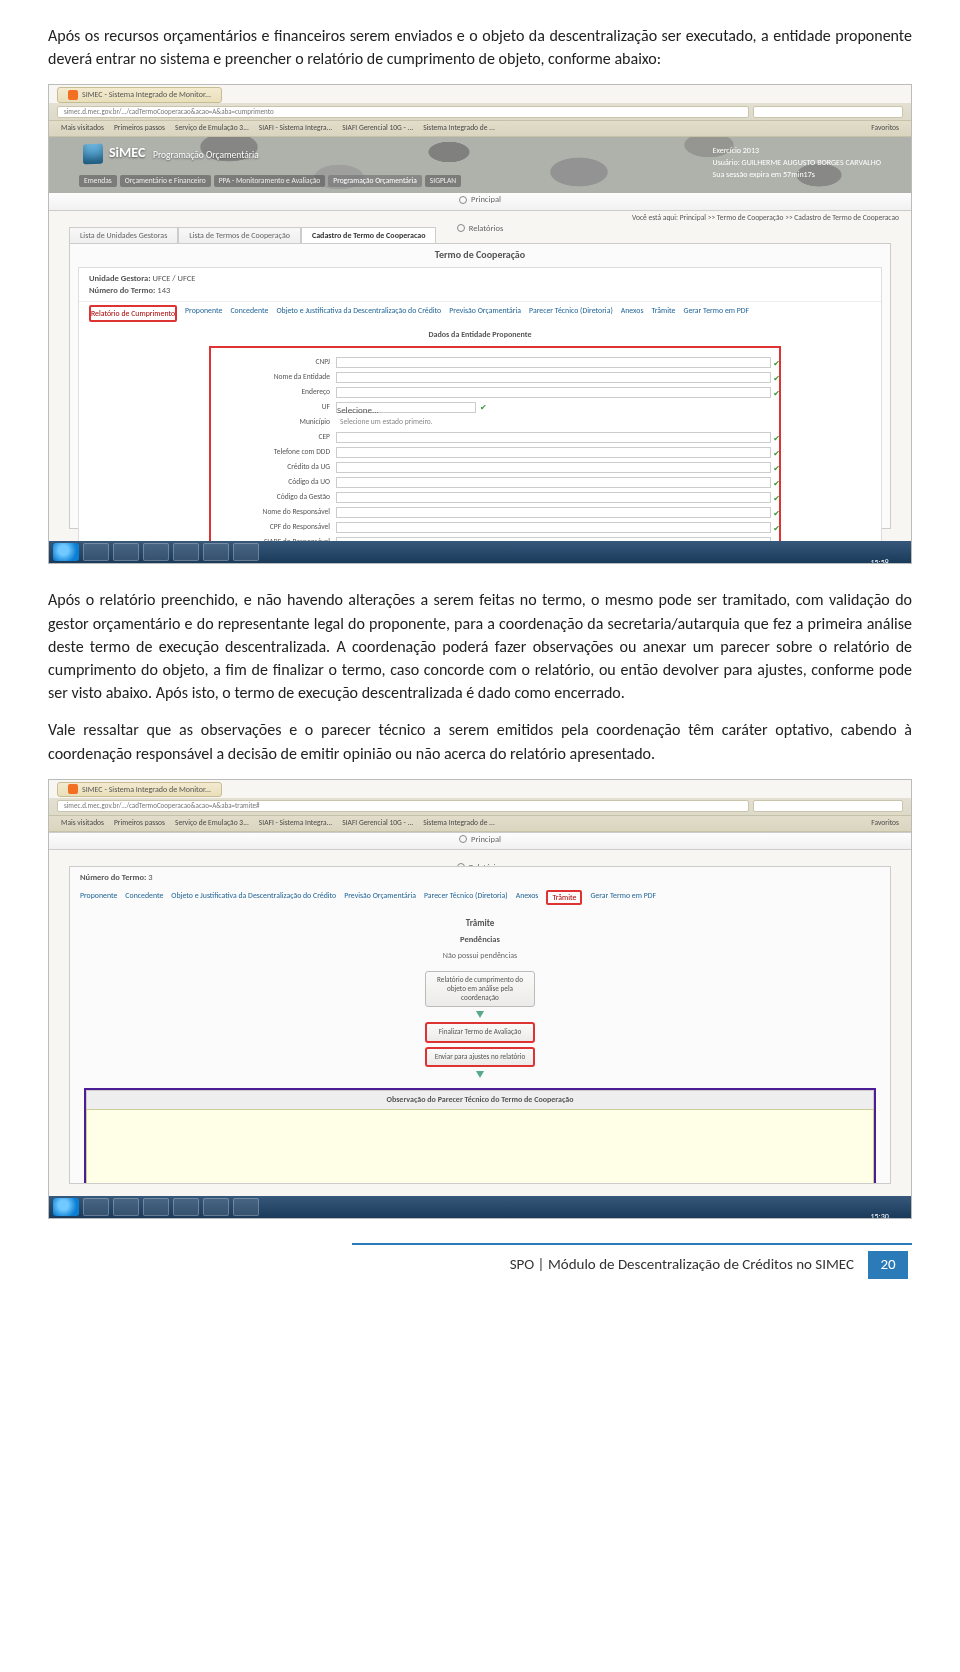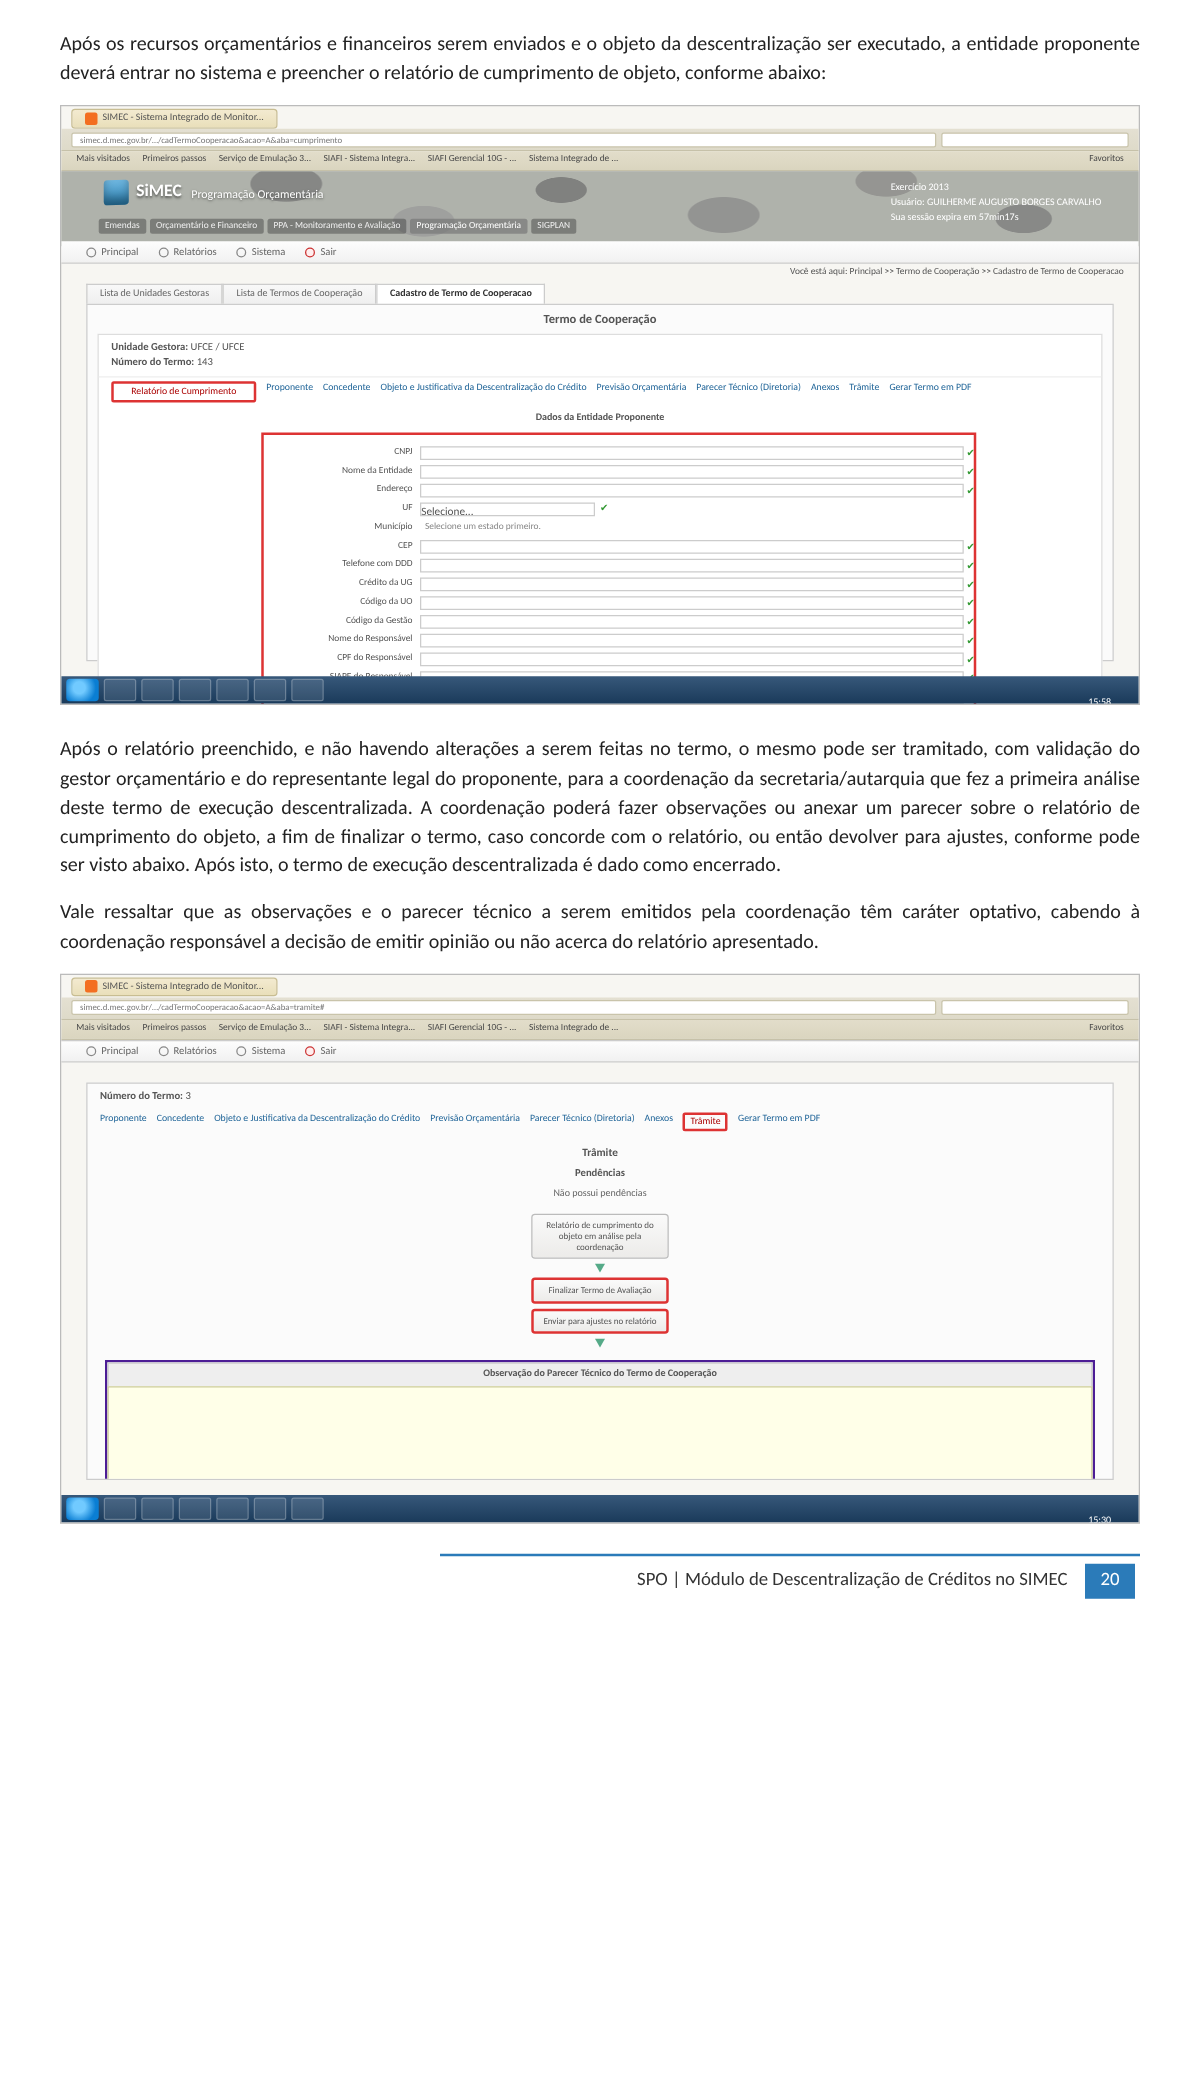--- a/index.html
+++ b/index.html
@@ -73,21 +73,21 @@
   .simec-sub { position:absolute; left:104px; top:12px; color:#fff; font-size:9.5px; text-shadow:0 1px 2px rgba(0,0,0,.5);}
   .simec-user { position:absolute; right:30px; top:8px; color:#fff; font-size:8px; text-align:left;}
   .simec-tabs {
     position:absolute; left:30px; bottom:10px; display:flex; gap:3px;
   }
   .simec-tabs .t { font-size:7.5px; color:#eee; padding:1px 5px; border-radius:2px; background:rgba(60,60,60,.45); }
   .simec-tabs .t.active { background:rgba(120,120,120,.7); color:#fff; }
   .simec-nav {
     position:absolute; top:108px; left:0; right:0; height:18px;
     border-bottom:1px solid #ccc; background:linear-gradient(#fdfdfd,#f1f1f1);
-    display:flex; align-items:center; gap:16px; padding:0 20px; font-size:8.5px; color:#666;
+    display:flex; align-items:center; gap:16px; padding:0 20px; font-size:8.5px; color:#666;flex-direction:column;
   }
   .simec-nav .nav-it { display:flex; align-items:center; gap:4px; }
   .simec-nav .ic { width:8px;height:8px;border:1px solid #888;border-radius:50%; }
   .simec-nav .red { border-color:#c33; background:#fee; }
   .breadcrumb { position:absolute; top:126px; right:12px; height:14px; font-size:7.5px; color:#555; padding-top:2px;}
   .inner-tabs {
     position:absolute; top:142px; left:20px; right:20px; display:flex; gap:0;
     font-size:8px;
   }
   .inner-tabs .it { padding:2px 10px; border:1px solid #ccc; border-bottom:none; background:linear-gradient(#f8f8f8,#eee); color:#666; }
@@ -96,21 +96,21 @@
     position:absolute; top:158px; left:20px; right:20px; bottom:34px;
     border:1px solid #ccc; background:#fbfbfb;
   }
   .panel-title { text-align:center; font-weight:bold; font-size:10px; padding:4px 0; }
   .panel-sub {
     margin:0 8px; border:1px solid #ddd; background:#fff;
   }
   .panel-sub .hdr { font-size:8.5px; padding:4px 10px; border-bottom:1px solid #eee; }
   .form-tabs { display:flex; gap:8px; padding:3px 10px; font-size:7.8px; color:#269; flex-wrap:wrap;}
   .form-tabs .ft { cursor:default; }
-  .form-tabs .ft.active { border:2px solid #d33; padding:1px 14px; color:#a00; border-radius:2px; }
+  .form-tabs .ft.active { border:2px solid #d33; padding:1px 0; color:#a00; border-radius:2px; }
   .red-box {
     margin:6px 100px 6px 130px; border:2px solid #d33;
     padding:6px 8px 6px 0;
   }
   .section-label { font-size:8px; color:#555; text-align:center; margin:4px 0 2px; font-weight:bold; }
   .frow { display:flex; align-items:center; margin:2px 0; height:13px;}
   .frow .lbl { width:125px; text-align:right; font-size:7.5px; color:#555; padding-right:6px; }
   .frow .inp { flex:1; height:11px; background:#fff; border:1px solid #ccc; position:relative; }
   .frow .inp .ok { position:absolute; right:-10px; top:0; color:#393; font-size:8px;}
   .frow.sel .inp { width:140px; flex:none; }

